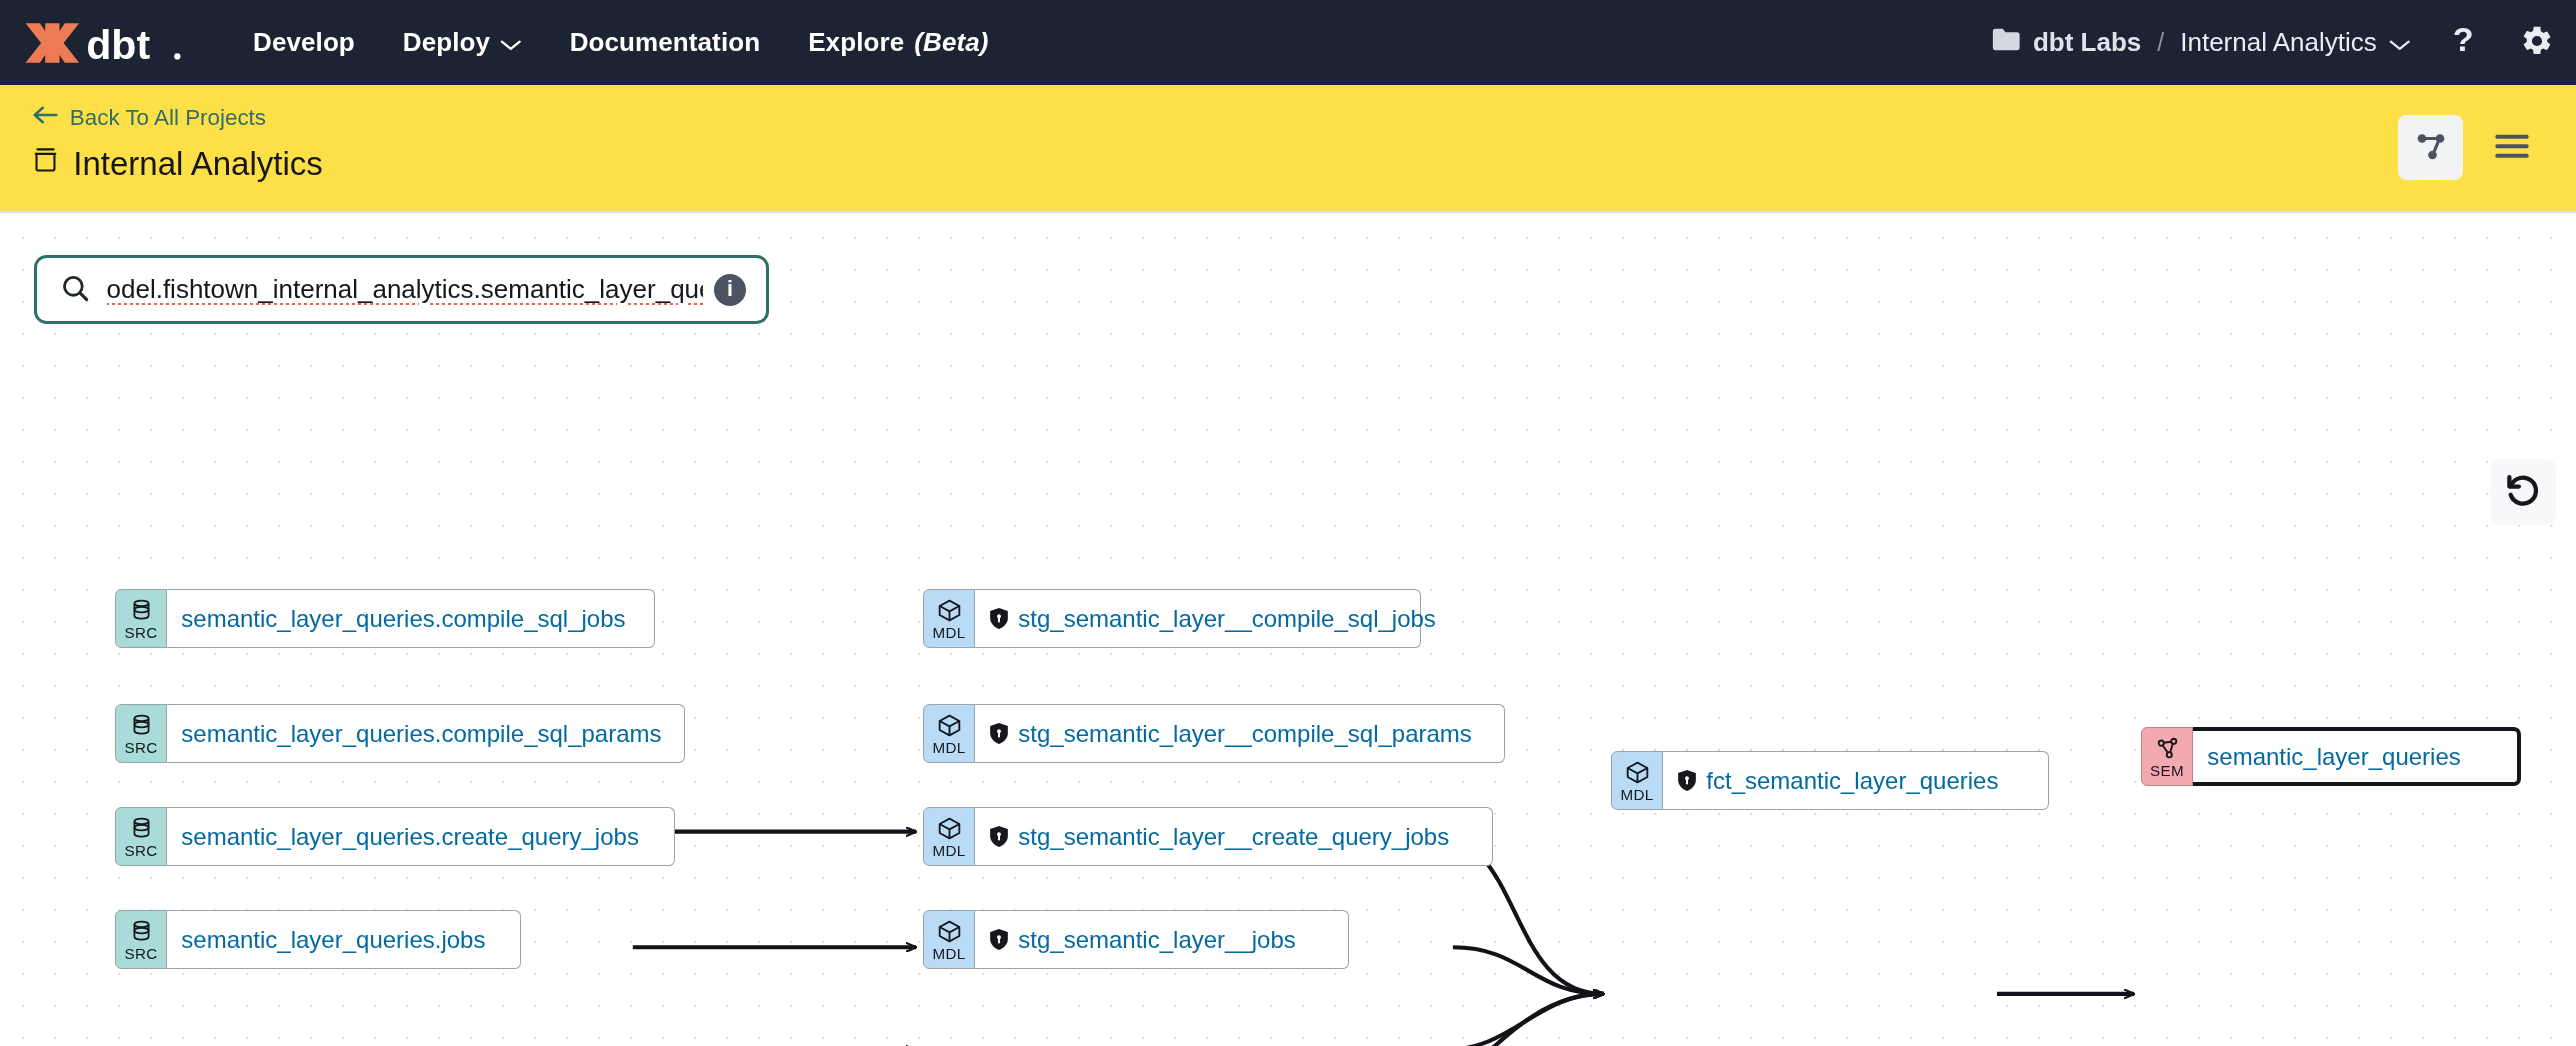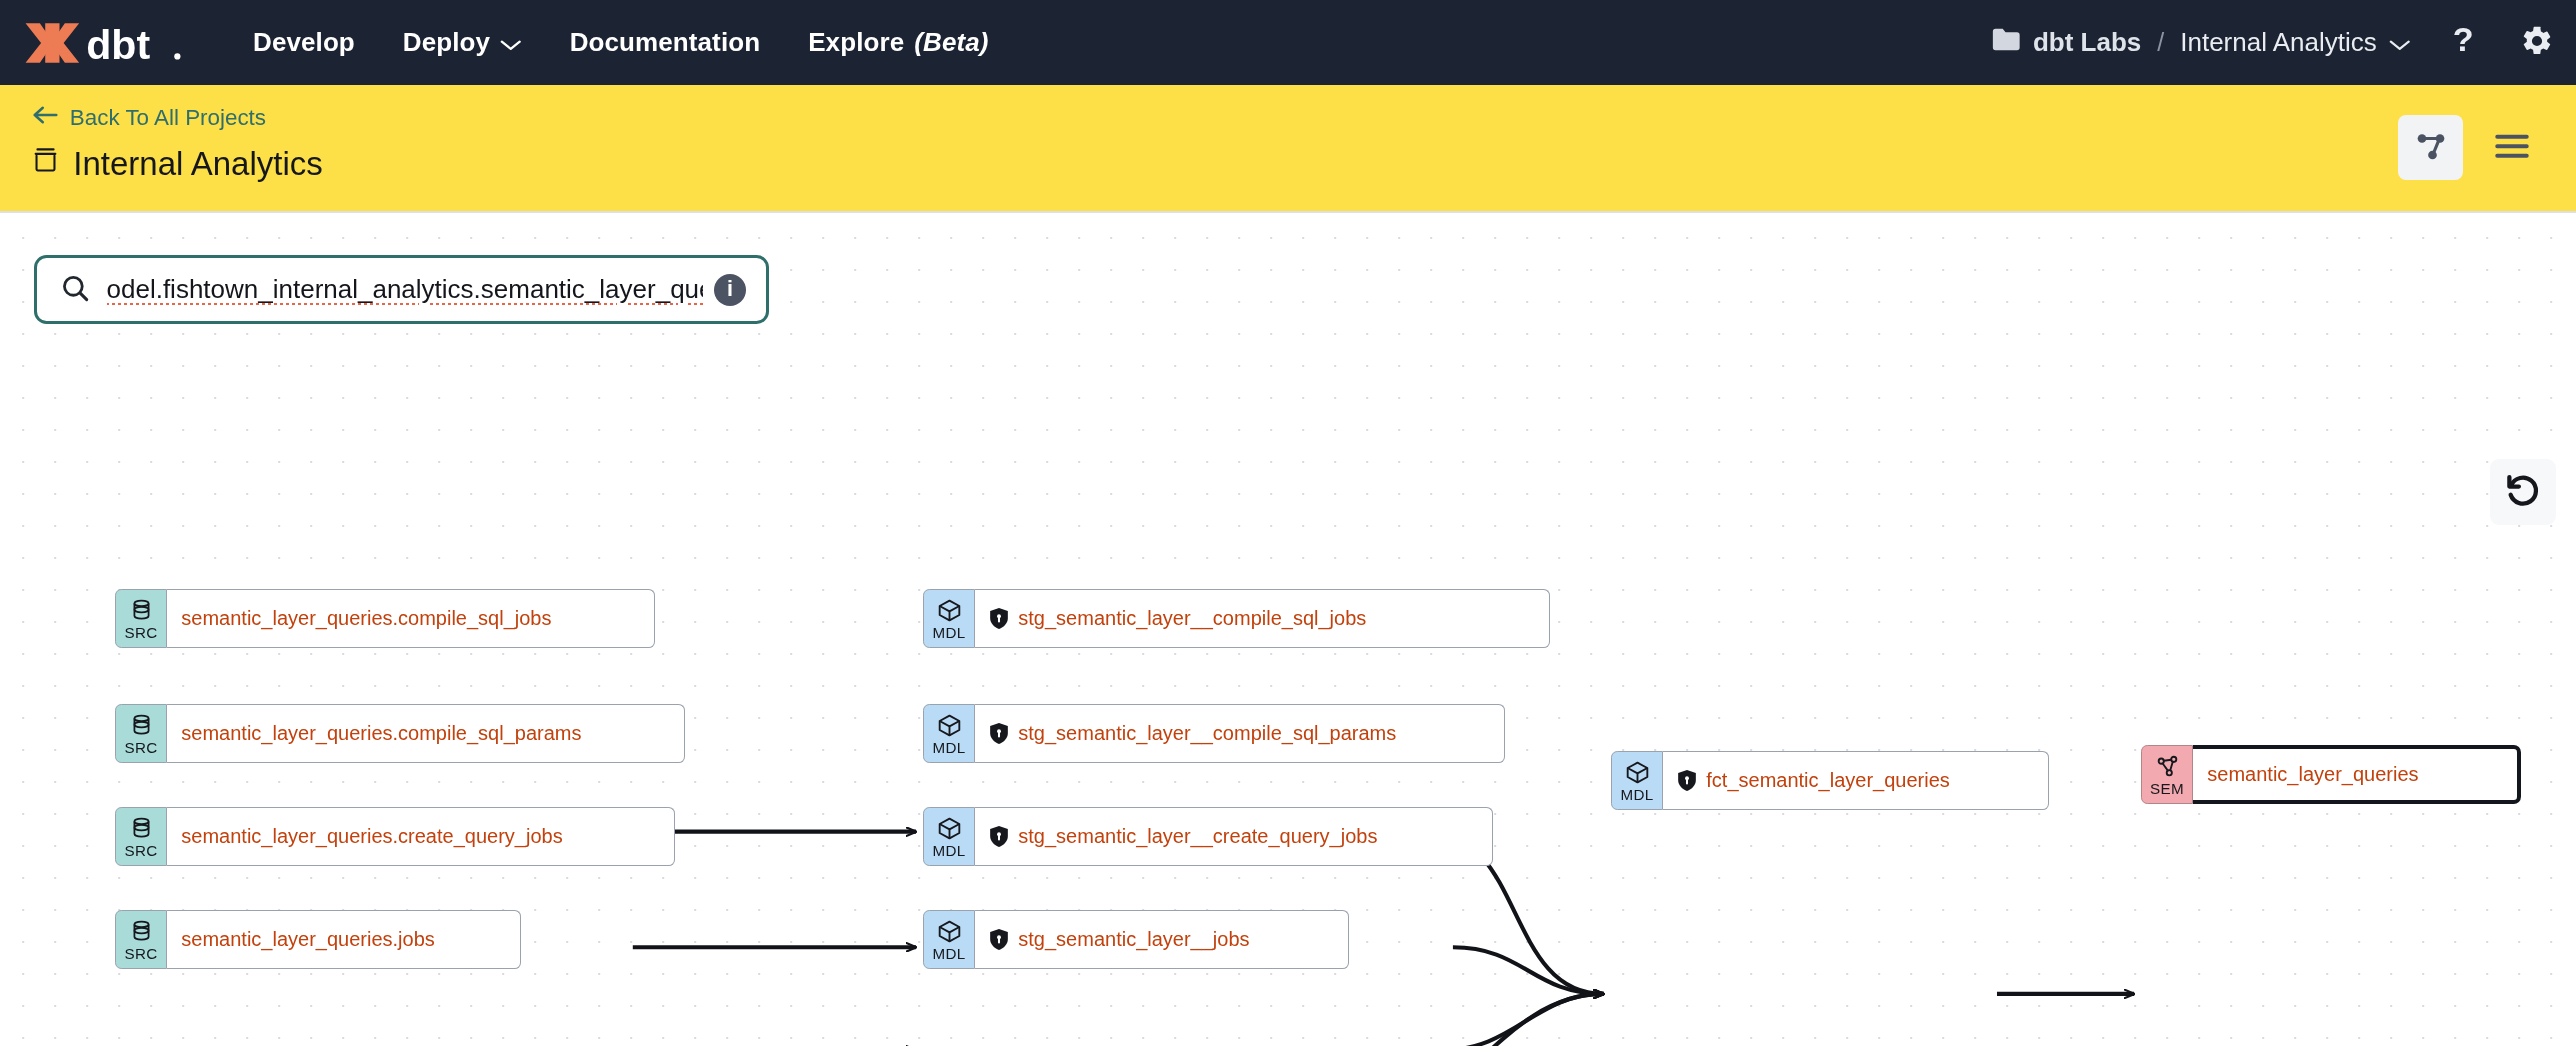--- a/index.html
+++ b/index.html
@@ -156,21 +156,21 @@
   .node-body {
     border: 1.8px solid #9aa2ae;
     border-left: none;
     border-radius: 0 6.3px 6.3px 0;
     background: #ffffff;
     display: flex; align-items: center;
     padding: 0 18px 0 14.3px;
     gap: 9px;
   }
   .node-label {
-    font-size: 20px; color: #c2410c; white-space: nowrap; text-align: right;
+    font-size: 24px; color: #0369a1; white-space: nowrap; text-align: right;
   }
   .badge-src { background: #a9dcd8; }
   .badge-mdl { background: #b9dbf6; }
   .badge-sem { background: #f2a9af; }
 
   .node.selected .node-body {
     border: 4.5px solid #14161d;
     border-left: none;
     border-radius: 0 7.2px 7.2px 0;
   }
@@ -399,21 +399,21 @@
       <div class="node" style="left: 923px; top: 376px;">
         <div class="node-badge badge-mdl">
           <span>
             <svg class="bi" width="25" height="25" viewBox="0 0 28 28" fill="none">
               <path d="M14 3 L25 9 L25 19 L14 25 L3 19 L3 9 Z" stroke="#16181d" stroke-width="2.1" stroke-linejoin="round"></path>
               <path d="M3 9 L14 15 L25 9 M14 15 L14 25" stroke="#16181d" stroke-width="2.1" stroke-linejoin="round"></path>
             </svg>
           </span>
           <span class="btxt">MDL</span>
         </div>
-        <div class="node-body" style="width: 575px;">
+        <div class="node-body" style="width: 446px;">
           <span>
             <svg class="shield" width="20" height="23" viewBox="0 0 22 26">
               <path d="M11 1 L21 4.6 V12.5 C21 18.4 16.4 23 11 25 C5.6 23 1 18.4 1 12.5 V4.6 Z" fill="#16181d"></path>
               <circle cx="11" cy="10.5" r="2.2" fill="#ffffff"></circle>
               <path d="M11 11.8 L11 16.4" stroke="#ffffff" stroke-width="2.3" stroke-linecap="round"></path>
             </svg>
           </span>
           <span class="node-label">stg_semantic_layer__compile_sql_jobs</span>
         </div>
       </div>
@@ -494,21 +494,21 @@
           <span>
             <svg class="shield" width="20" height="23" viewBox="0 0 22 26">
               <path d="M11 1 L21 4.6 V12.5 C21 18.4 16.4 23 11 25 C5.6 23 1 18.4 1 12.5 V4.6 Z" fill="#16181d"></path>
               <circle cx="11" cy="10.5" r="2.2" fill="#ffffff"></circle>
               <path d="M11 11.8 L11 16.4" stroke="#ffffff" stroke-width="2.3" stroke-linecap="round"></path>
             </svg>
           </span>
           <span class="node-label">fct_semantic_layer_queries</span>
         </div>
       </div>
-      <div class="node selected" style="left: 2141px; top: 532px;">
+      <div class="node selected" style="left: 2141px; top: 514px;">
         <div class="node-badge badge-sem">
           <span>
             <svg class="bi" width="25" height="25" viewBox="0 0 28 28" fill="none">
               <circle cx="7" cy="8" r="2.9" stroke="#16181d" stroke-width="2.1"></circle>
               <circle cx="21" cy="6" r="2.9" stroke="#16181d" stroke-width="2.1"></circle>
               <circle cx="16" cy="21" r="2.9" stroke="#16181d" stroke-width="2.1"></circle>
               <path d="M9.8 7.5 L18.2 6.4 M8.6 10.6 L14.4 18.6 M19.9 8.7 L17.1 18.2" stroke="#16181d" stroke-width="2.1" stroke-linecap="round"></path>
             </svg>
           </span>
           <span class="btxt">SEM</span>

